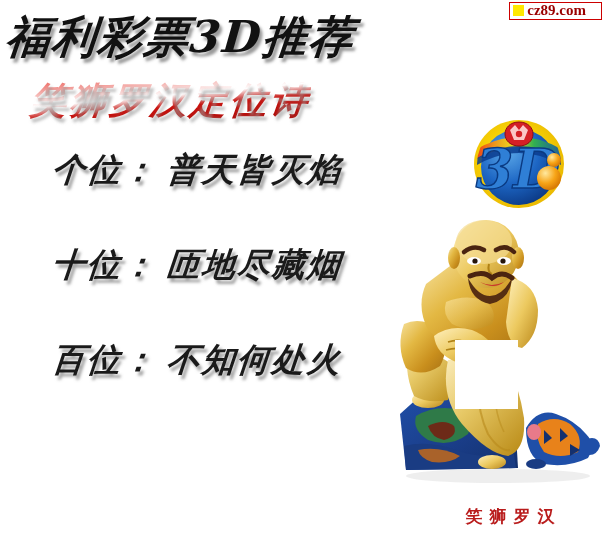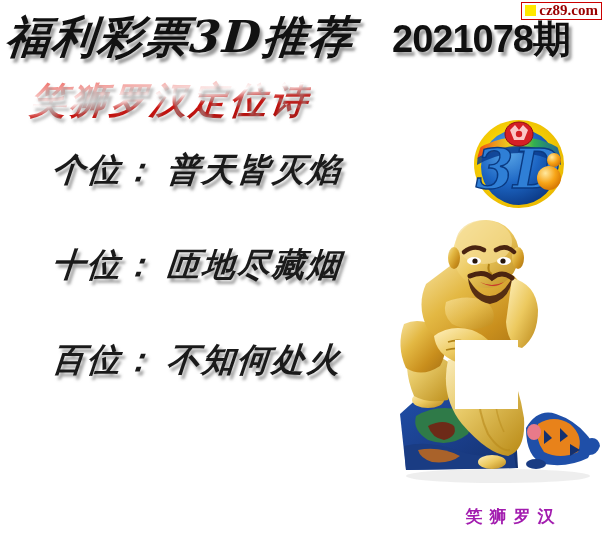--- a/index.html
+++ b/index.html
@@ -18,21 +18,21 @@
     overflow: hidden;
   }
 
   
   .watermark {
     position: absolute;
     top: 2px;
     right: 3px;
     border: 1px solid #cc0000;
     background: #ffffff;
-    padding: 0px 3px 1px 3px;
+    padding: 0px 15px 1px 3px;
     display: flex;
     align-items: center;
     gap: 3px;
     line-height: 1;
     z-index: 40;
   }
   .watermark .wm-square {
     width: 11px;
     height: 11px;
     background: #ffe800;
@@ -144,38 +144,37 @@
   }
   .statue-caption {
     position: absolute;
     left: 440px;
     top: 505px;
     width: 140px;
     text-align: center;
     font-family: "DejaVu Sans", sans-serif;
     font-size: 17px;
     font-weight: 700;
-    color: #a21caf;
+    color: #b91c1c;
     letter-spacing: 7px;
     text-indent: 7px;
     z-index: 30;
   }
 </style>
 </head>
 <body>
 
 <div id="poster">
 
   <div class="watermark">
     <span class="wm-square"></span>
     <span class="wm-text">cz89.com</span>
   </div>
 
   <div class="main-title">福利彩票3D推荐</div>
-  <div class="issue-number">2021078期</div>
   <div class="subtitle">笑狮罗汉定位诗</div>
 
   <div class="poem-line line-1">
     <span class="pos">个位：</span><span>普天皆灭焰</span>
   </div>
   <div class="poem-line line-2">
     <span class="pos">十位：</span><span>匝地尽藏烟</span>
   </div>
   <div class="poem-line line-3">
     <span class="pos">百位：</span><span>不知何处火</span>

